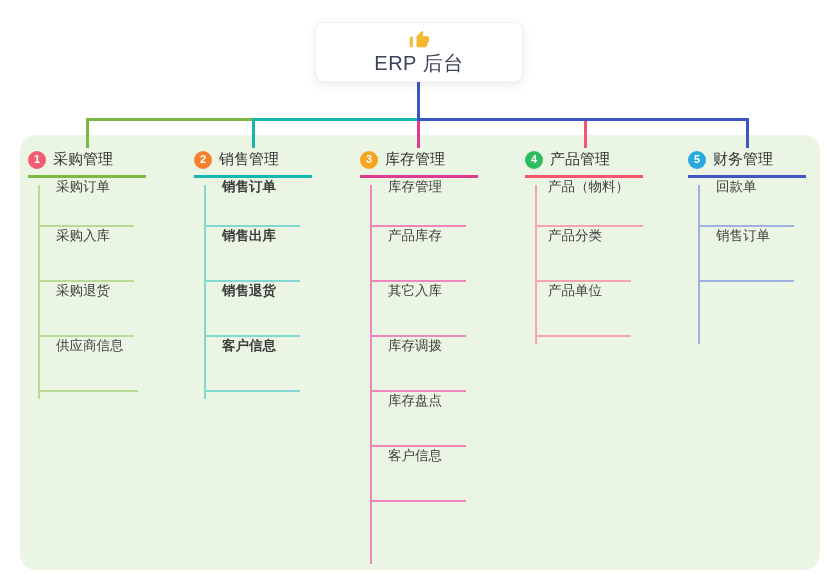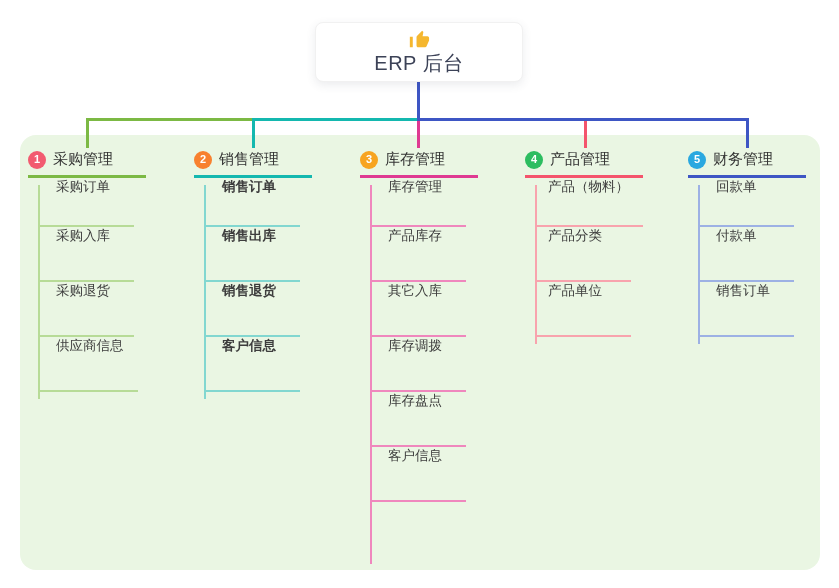--- a/index.html
+++ b/index.html
@@ -198,20 +198,17 @@
   <div class="branch b5" style="left:688px;">
     <div class="branch-header">
       <span class="badge">5</span>
       <span class="branch-label">财务管理</span>
     </div>
     <div class="vline" style="height:159px;"></div>
     <div class="child first">
         <span>回款单</span>
       </div>
     <div class="child">
-        <span>付款单</span>
-      </div>
-    <div class="child">
         <span>销售订单</span>
       </div>
   </div>
 
 </div>
 
 </body></html>

